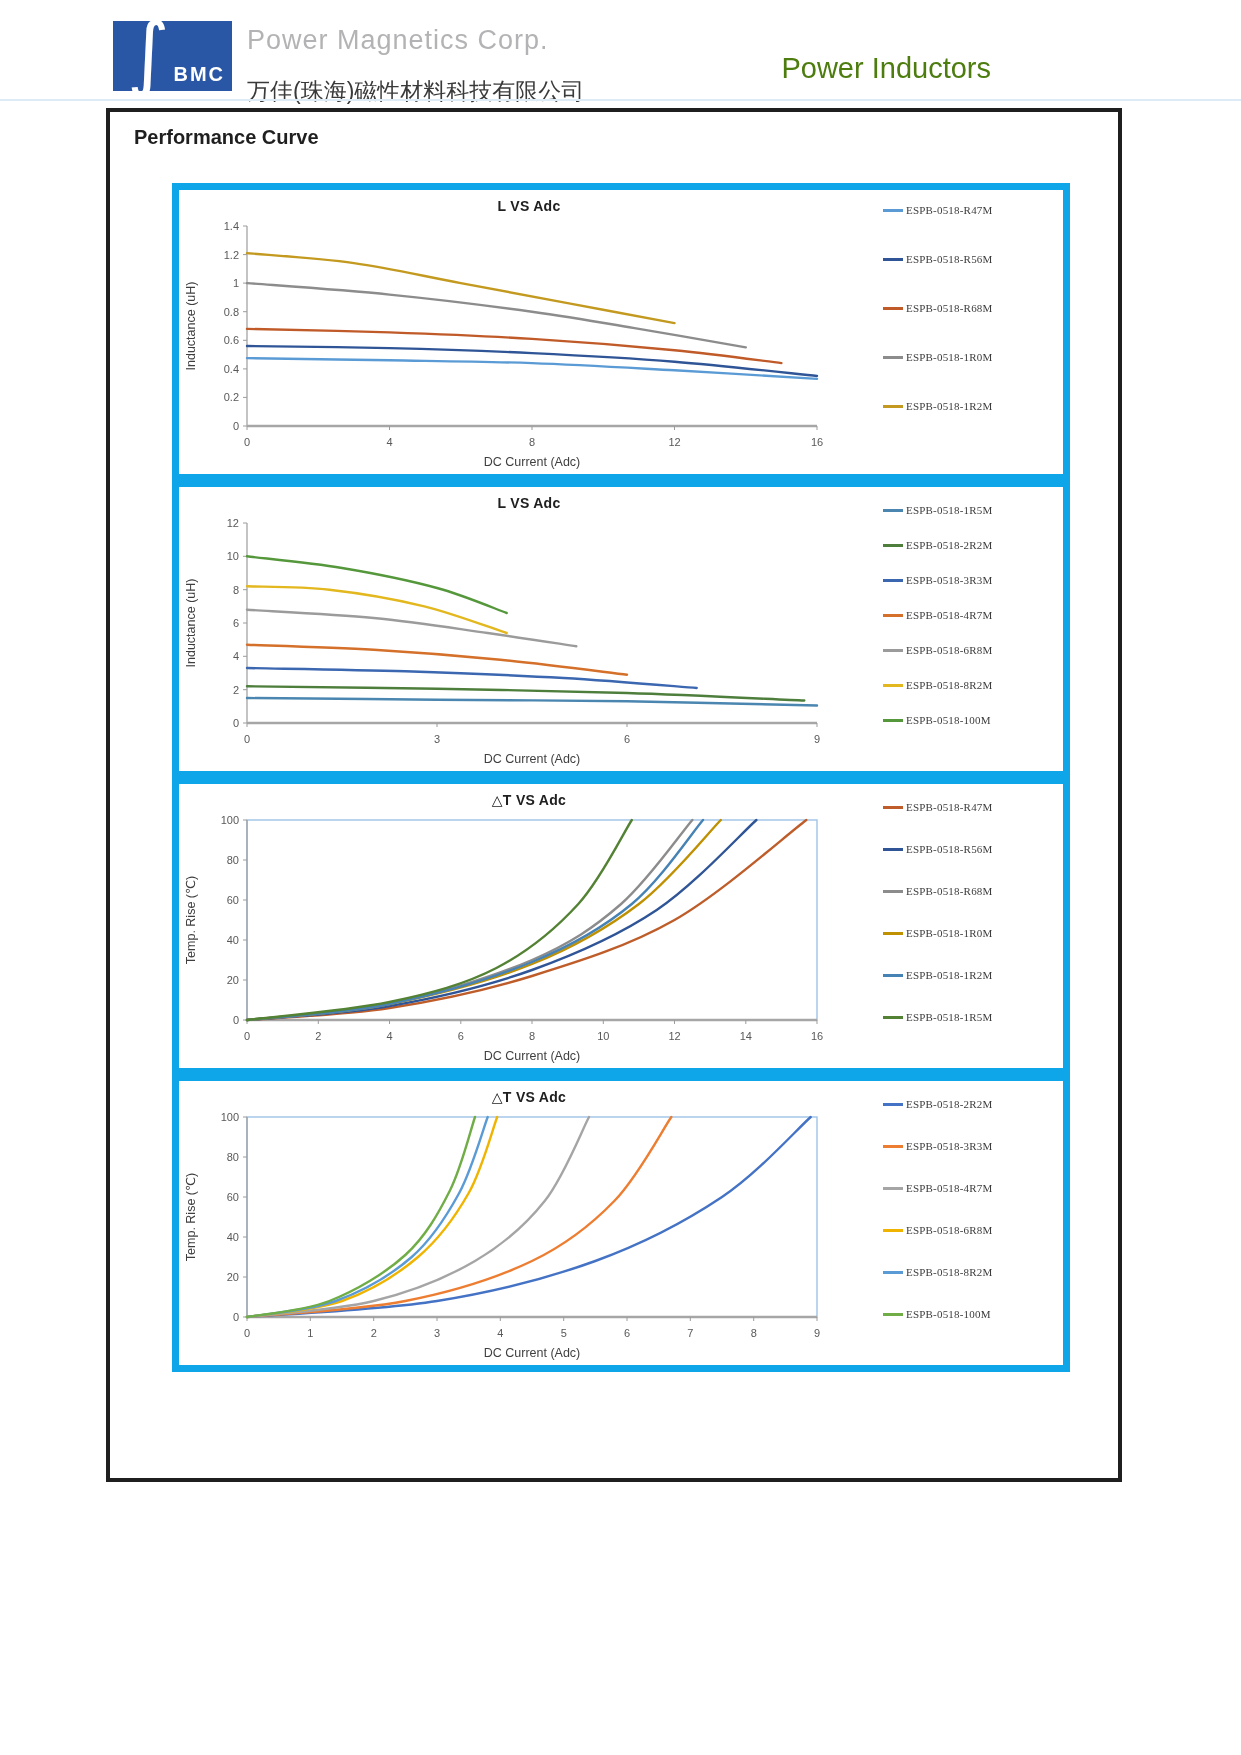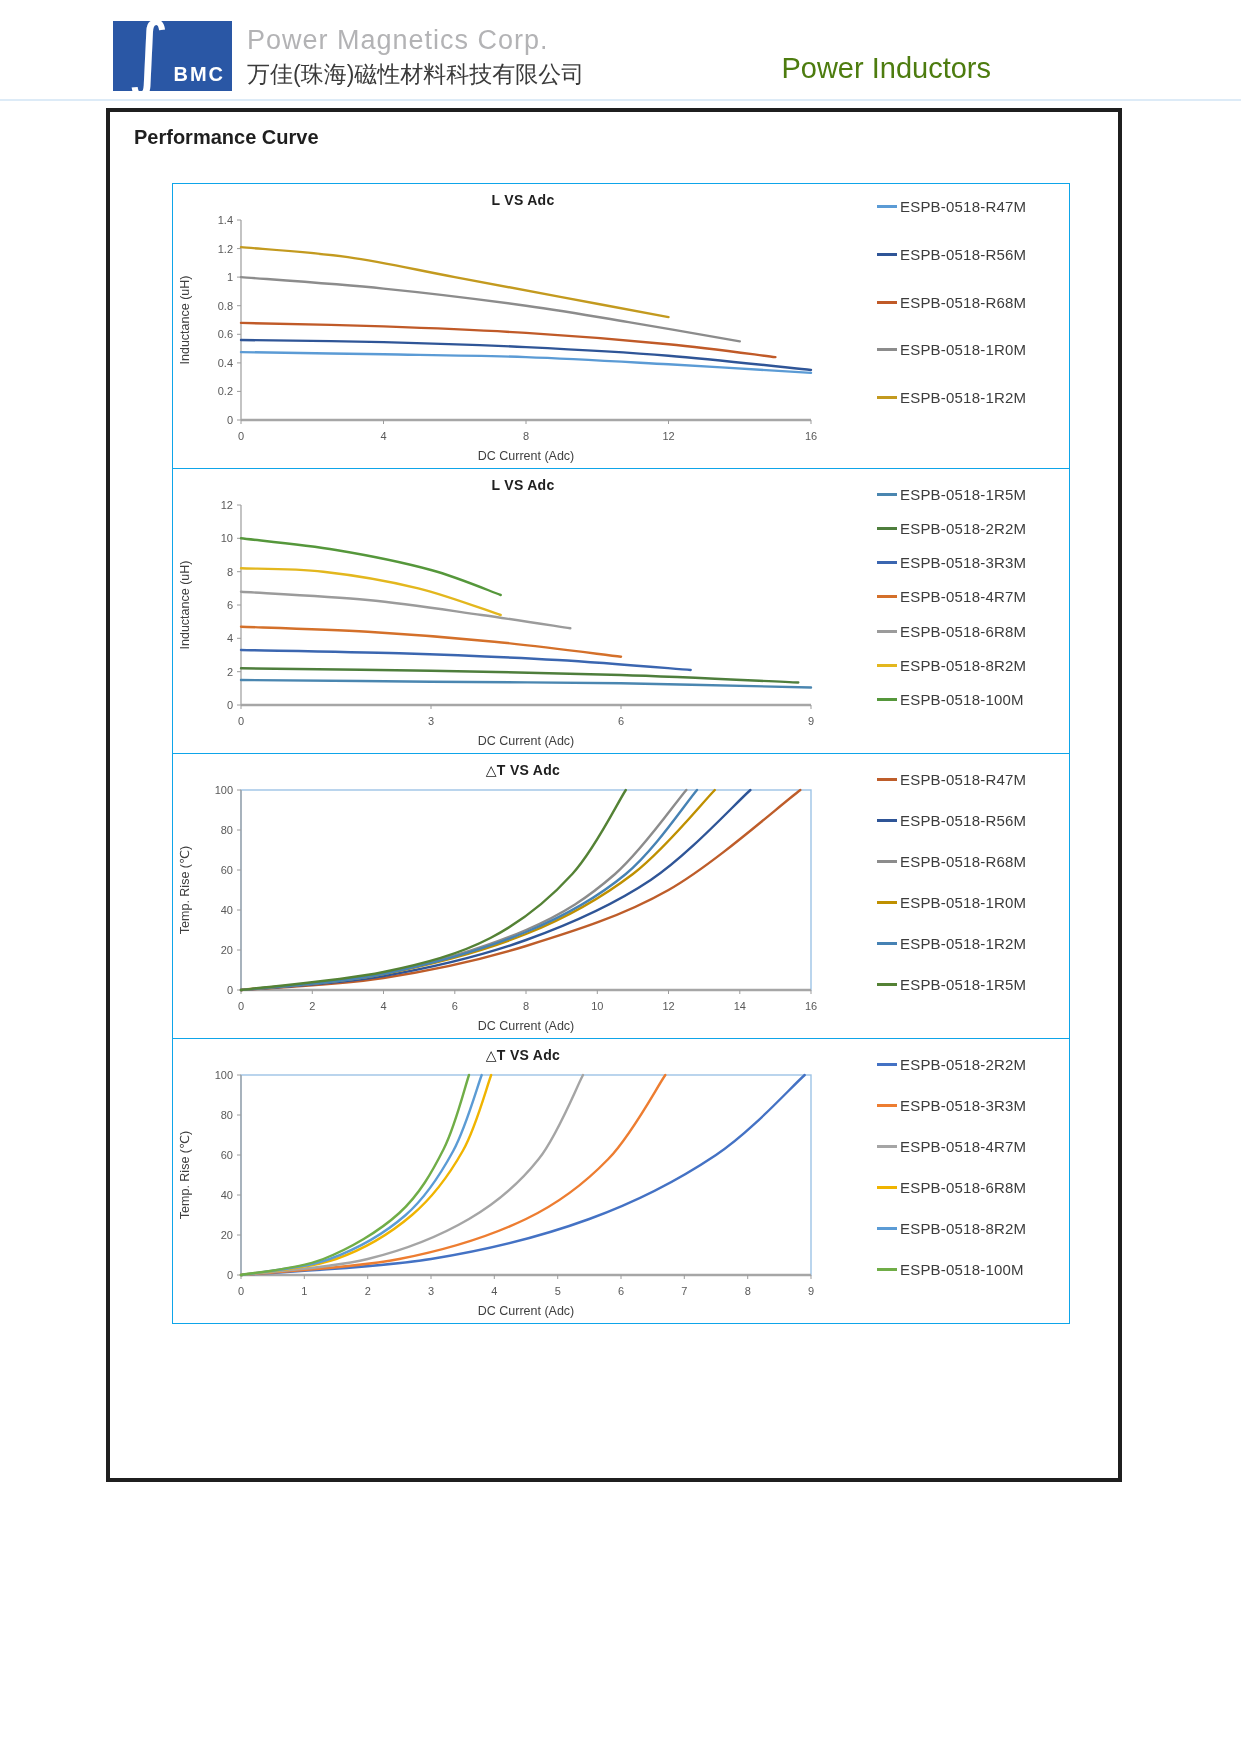--- a/index.html
+++ b/index.html
@@ -5,37 +5,37 @@
   html,body { margin:0; padding:0; background:#ffffff; }
   body { font-family: "Liberation Sans", "DejaVu Sans", sans-serif; }
   .page { position:relative; width:1241px; height:1755px; background:#fff; overflow:hidden; }
 
   
   .logo { position:absolute; left:113px; top:21px; width:119px; height:70px; background:#2a57a5; }
   .logo-glyph { position:absolute; left:14px; top:-16px; color:#fff; font-size:82px; font-family:"DejaVu Sans",sans-serif; }
   .logo-text { position:absolute; right:7px; bottom:5px; color:#ffffff; font-size:20px; font-weight:bold; letter-spacing:2px; }
   .company { position:absolute; left:247px; top:25px; }
   .company-en { font-size:27px; color:#b3b3b5; letter-spacing:1px; }
-  .company-cn { font-size:23px; color:#3a3a3a; margin-top:3px; }
+  .company-cn { font-size:23px; color:#3a3a3a; margin-top:20px; }
   .product-title { position:absolute; right:250px; top:52px; font-size:29px; color:#4d7c0f; }
   .header-rule { position:absolute; top:99px; left:0; width:100%; height:2px; background:#ddebf7; }
 
   
   .content-box { position:absolute; left:106px; top:108px; width:1008px; height:1366px; border:4px solid #1f1f1f; background:#fff; }
   .section-title { position:absolute; left:24px; top:14px; font-size:20px; font-weight:bold; color:#1f1f1f; }
 
   .charts { position:absolute; left:62px; top:72px; width:898px; }
-  .chart-panel { position:relative; height:284px; border:1px solid #0ea5e9; margin-top:-1px; background:#fff; }
+  .chart-panel { position:relative; height:284px; border:7px solid #0ea5e9; margin-top:-1px; background:#fff; }
   .chart-title { position:absolute; top:8px; left:0; width:700px; text-align:center; font-weight:bold; font-size:14px; color:#202020; letter-spacing:0.3px; }
   svg.plot { position:absolute; left:0; top:26px; }
   .legend { position:absolute; left:704px; top:17px; height:222px; width:188px; display:flex; flex-direction:column; justify-content:space-between; }
   .chart-panel[data-chart="0"] .legend { top:14px; height:208px; }
   .legend-item { display:flex; align-items:center; gap:3px; }
   .legend-swatch { width:20px; height:3px; flex:none; }
-  .legend-text { font-size:15px; color:#3c3c3c; white-space:nowrap; letter-spacing:0.2px; }
+  .legend-text { font-size:11px; color:#3c3c3c; white-space:nowrap; letter-spacing:0.2px;font-family:Liberation Serif, serif; }
   .tick { font-family:"Liberation Sans",sans-serif; font-size:11px; fill:#595959; }
   .axis-label { font-family:"Liberation Sans","DejaVu Sans",sans-serif; font-size:12.5px; fill:#3f3f3f; }
 </style>
 </head>
 <body>
 
 <div class="page">
 
   <div class="logo">
     <div class="logo-glyph">∫</div>

